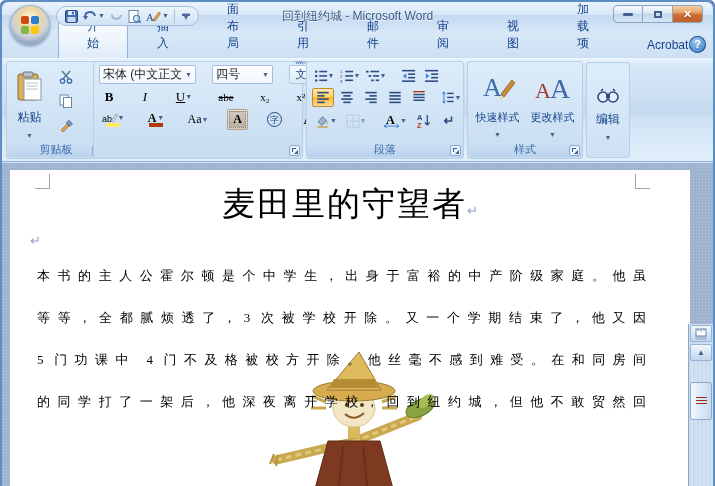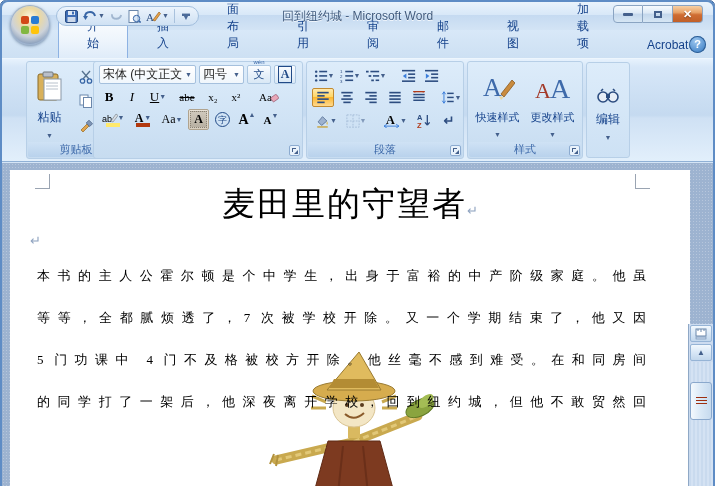--- a/index.html
+++ b/index.html
@@ -99,21 +99,21 @@
   .serifB { font-family:"Liberation Serif", serif; }
 
   
   .paste-btn { position:absolute; left:4px; top:4px; width:37px; height:76px;
     display:flex; flex-direction:column; align-items:center; justify-content:space-between;
     padding:4px 0 2px; font-size:12px; color:#15428b; }
   .clip-col { position:absolute; left:46px; top:4px; display:flex; flex-direction:column; gap:3px; }
   .clip-col .rbtn { width:26px; height:21px; }
 
   
-  .frow { position:absolute; left:5px; display:flex; gap:3px; align-items:center; }
+  .frow { position:absolute; left:5px; display:flex; gap:16px; align-items:center; }
   .badge-underline { display:inline-block; width:14px; height:4px; margin-top:-1px; }
 
   
   .prow { position:absolute; left:5px; display:flex; gap:2px; align-items:center; }
   .prow .rbtn { height:19px; }
 
   
   .style-btn { position:absolute; top:4px; width:53px; height:76px; display:flex;
     flex-direction:column; align-items:center; justify-content:space-between;
     padding:5px 0 3px; font-size:11px; color:#15428b; cursor:pointer; }
@@ -228,31 +228,31 @@
           <span class="x">✕</span>
         </span>
     </div>
   </div>
 
   <div class="tabrow">
     <span class="tab active">开始</span>
     <span class="tab">插入</span>
     <span class="tab">页面布局</span>
     <span class="tab">引用</span>
+    <span class="tab">邮件</span>
     <span class="tab">审阅</span>
-    <span class="tab">邮件</span>
     <span class="tab">视图</span>
     <span class="tab">加载项</span>
     <span class="tab">Acrobat</span>
   </div>
   <div class="help-btn">?</div>
 
   <div class="ribbon">
 
-    <div class="rgroup" style="left:4px; width:100px;margin-left:20px;">
+    <div class="rgroup" style="left:4px; width:100px;">
       <div class="paste-btn rbtn">
         <svg width="26" height="30" viewBox="0 0 26 30">
             <rect x="1" y="3" width="20" height="26" rx="2" fill="#d8b05a" stroke="#8a6b28"></rect>
             <rect x="6" y="1" width="10" height="5" rx="1" fill="#b9bfc9" stroke="#70787f"></rect>
             <rect x="7" y="8" width="17" height="21" fill="#fff" stroke="#8a97a6"></rect>
             <line x1="9" y1="12" x2="21" y2="12" stroke="#b9c2cc"></line>
             <line x1="9" y1="15" x2="21" y2="15" stroke="#b9c2cc"></line>
             <line x1="9" y1="18" x2="21" y2="18" stroke="#b9c2cc"></line>
           </svg>
         <span>粘贴</span>
@@ -286,21 +286,21 @@
           <b></b>
         </span>
     </div>
 
     <div class="rgroup" style="left:91px; width:210px;">
       <div class="frow" style="top:3px;">
         <span class="combo" style="width:97px;">
           <span class="val">宋体 (中文正文</span>
           <span class="darr">▼</span>
         </span>
-        <span class="combo" style="width:45px;">
+        <span class="combo" style="width:61px;">
           <span class="val">四号</span>
           <span class="darr">▼</span>
         </span>
         <span class="rbtn box" style="width:24px;height:19px;font-size:11px;">
           <span style="position:relative;">
             <span style="position:absolute;left:0;top:-8px;font-size:6px;color:#3866a6;">wén</span>
             <span>文</span>
           </span>
         </span>
         <span class="rbtn box serifB" style="width:22px;height:19px;font-size:12px;font-weight:bold;">
@@ -574,21 +574,21 @@
         <ellipse cx="86" cy="45" rx="41" ry="10" fill="#d6ac4e" stroke="#9a7a30"></ellipse>
         <path d="M59 44 L113 44 L91 6 Z" fill="#e0bb5e" stroke="#9a7a30"></path>
         <path d="M61 42 L111 42 L106 33 L66 33 Z" fill="#b38c34"></path>
       </svg>
 
       <div class="doc-title"><span>麦田里的守望者</span><span class="pilcrow">↵</span></div>
       <div class="empty-line"><span class="pilcrow">↵</span></div>
 
       <div class="bodytext">
         <div class="docline">本书的主人公霍尔顿是个中学生，出身于富裕的中产阶级家庭。他虽</div>
-        <div class="docline">等等，全都腻烦透了，7 次被学校开除。又一个学期结束了，他又因</div>
+        <div class="docline">等等，全都腻烦透了，3 次被学校开除。又一个学期结束了，他又因</div>
         <div class="docline">5 门功课中 4 门不及格被校方开除。他丝毫不感到难受。在和同房间</div>
         <div class="docline">的同学打了一架后，他深夜离开学校，回到纽约城，但他不敢贸然回</div>
       </div>
     </div>
 
     <div class="scrollbar">
       <span class="sb-btn">
         <svg width="12" height="12" viewBox="0 0 12 12">
             <rect x="1" y="1" width="10" height="7" fill="#fff" stroke="#6b87ab"></rect>
             <line x1="3" y1="1" x2="3" y2="3" stroke="#6b87ab"></line>

